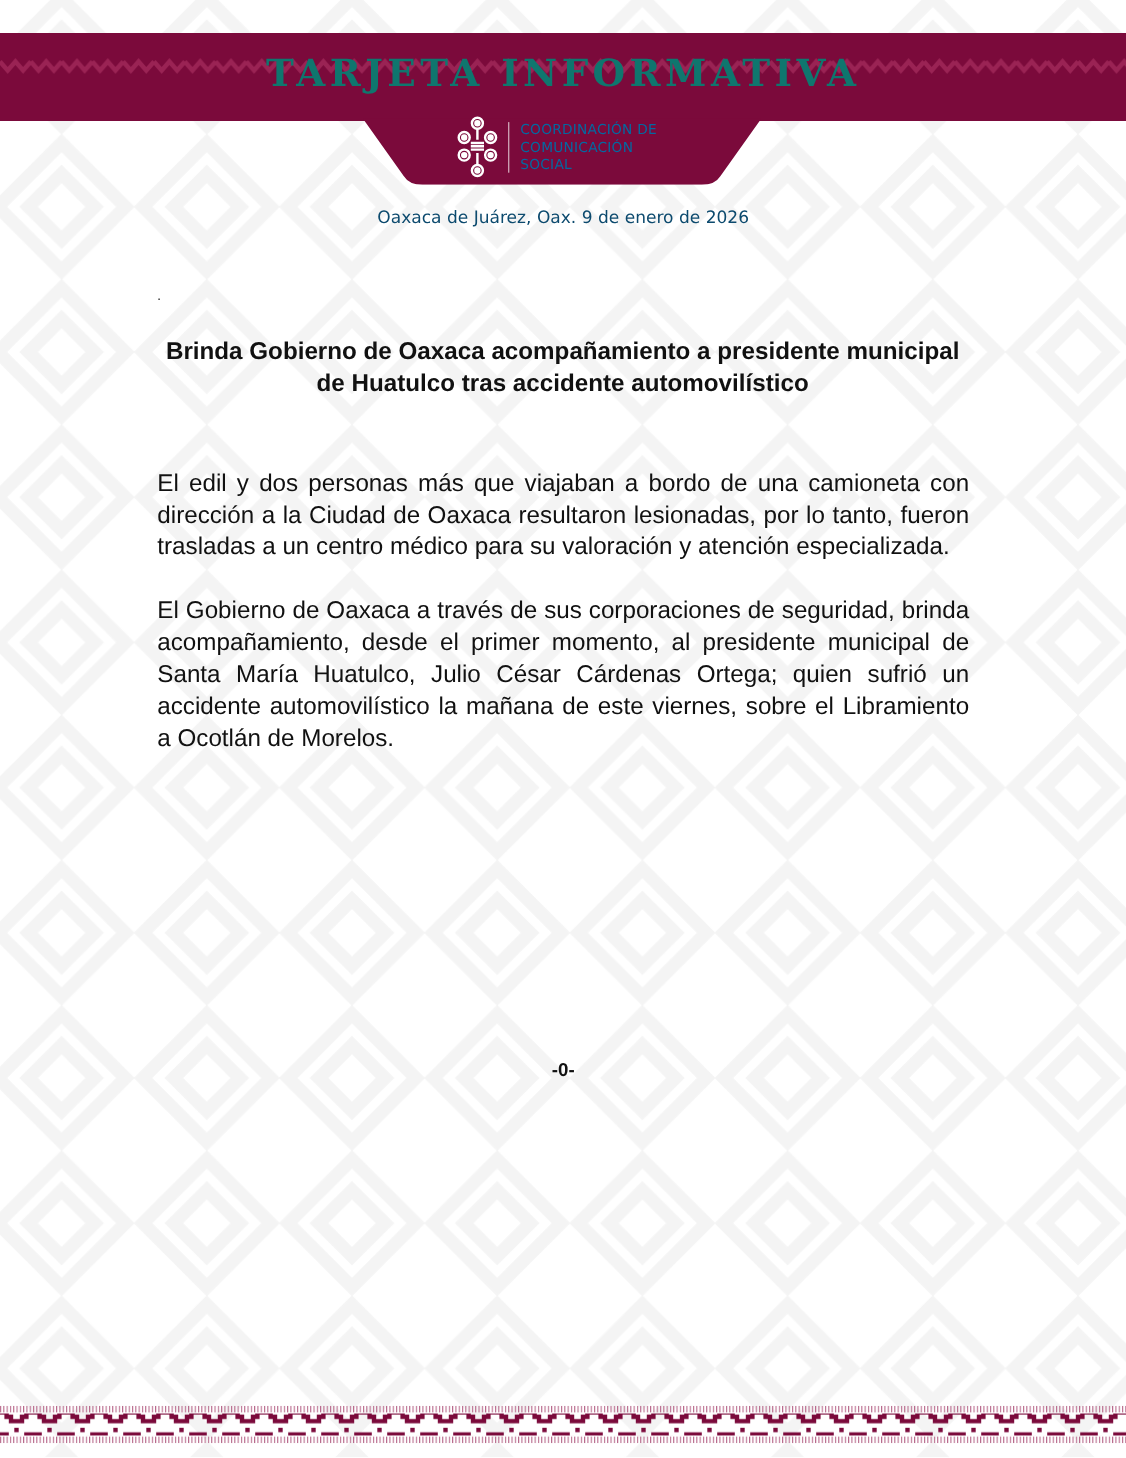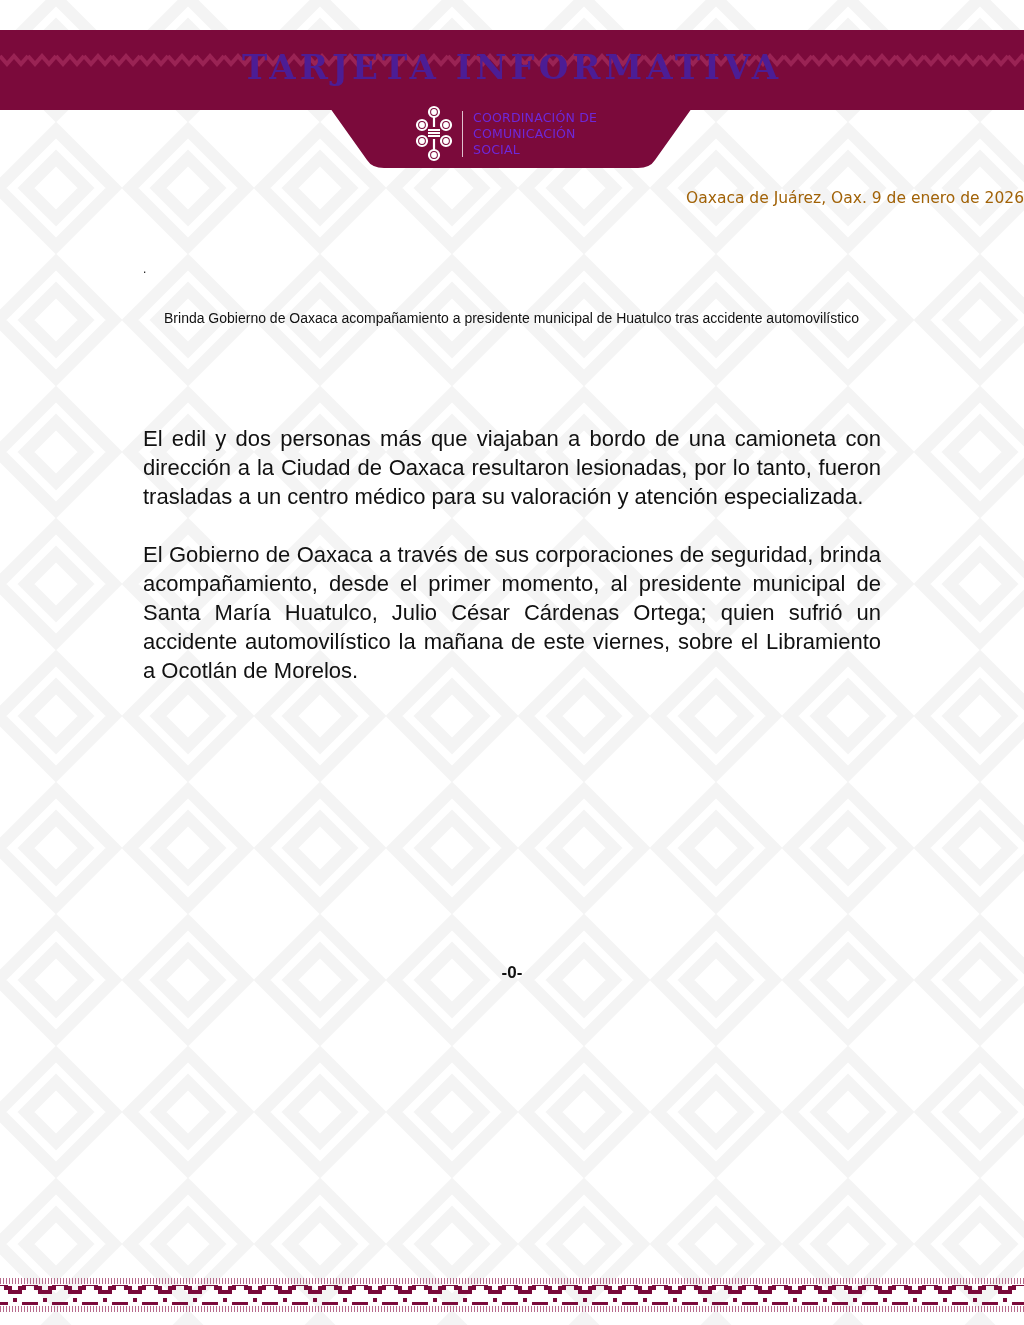--- a/index.html
+++ b/index.html
@@ -39,62 +39,62 @@
       width: 362px; height: 60px;
     }
     .header-title {
       position: absolute;
       left: 0; right: 0; top: 47px;
       text-align: center;
       font-family: "DejaVu Serif", serif;
       font-weight: bold;
       font-size: 34px;
       letter-spacing: 4px;
-      color: #4c1d95;
+      color: #0f766e;
     }
     .logo-wrap {
       position: absolute;
       left: 414px; top: 104px;
       height: 60px;
       display: flex; align-items: center;
     }
     .logo-mark { width: 40px; height: 58px; }
     .logo-divider {
       width: 1px; height: 46px;
       background: rgba(255,255,255,0.75);
       margin: 0 10px 0 8px;
     }
     .logo-text {
       font-family: "DejaVu Sans", sans-serif;
-      color: #6d28d9;
+      color: #0369a1;
       font-size: 12.5px;
       line-height: 16px;
       letter-spacing: 0.2px;
     }
     .logo-text .bold { font-weight: normal; }
 
     .dateline {
       position: absolute;
       left: 0; right: 0; top: 189px;
-      text-align: right;
+      text-align: center;
       font-family: "DejaVu Sans", sans-serif;
       font-size: 15.5px;
-      color: #a16207;
+      color: #0c4a6e;
     }
     .dot-mark {
       position: absolute;
       left: 143px; top: 262px;
       font-size: 12px;
     }
     .headline {
       position: absolute;
       left: 143px; width: 737px; top: 304px;
       text-align: center;
-      font-weight: normal;
-      font-size: 14px;
+      font-weight: bold;
+      font-size: 22px;
       line-height: 29px;
     }
     .body-text {
       position: absolute;
       left: 143px; width: 738px; top: 424px;
       font-size: 22px;
       line-height: 29px;
       text-align: justify;
     }
     .body-text p { margin: 0 0 29px 0; }

